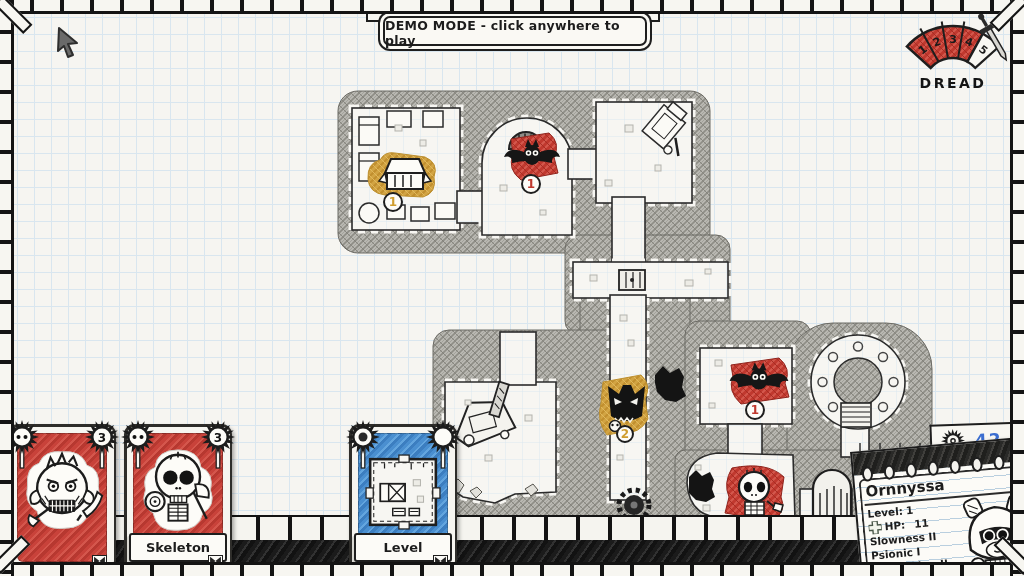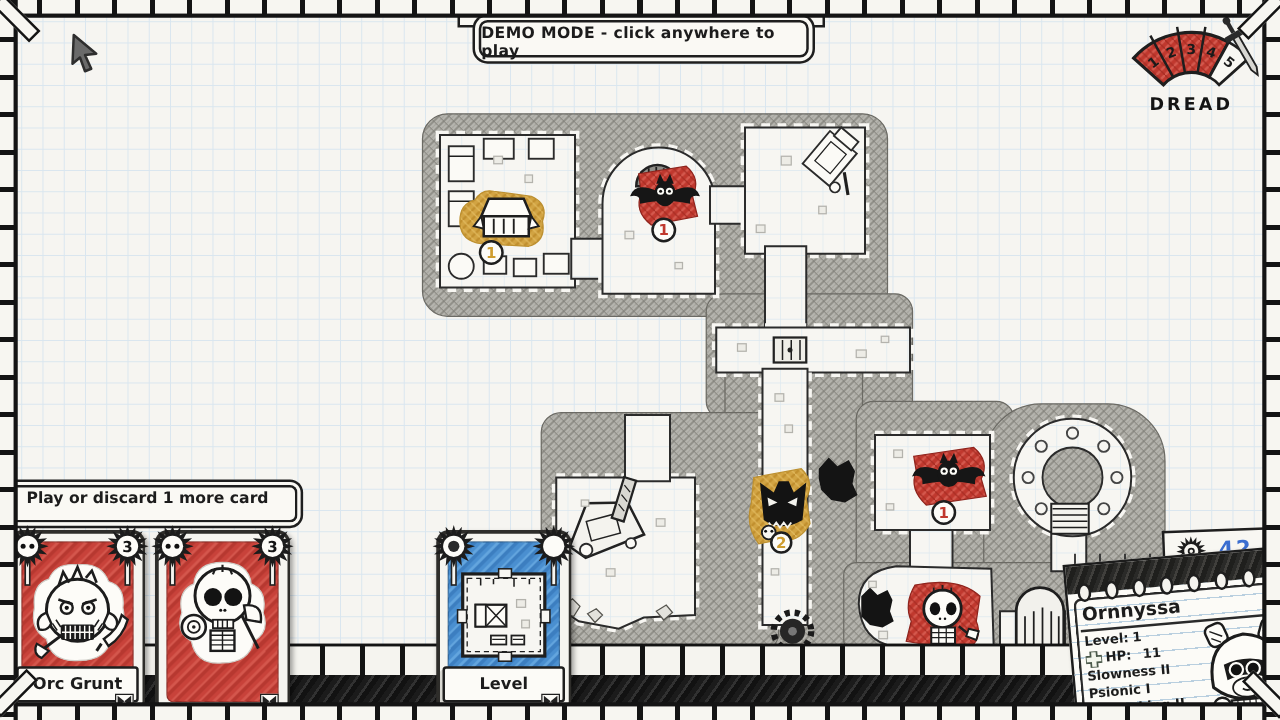--- a/index.html
+++ b/index.html
@@ -332,23 +332,20 @@
     <text class="tick" x="93.4" y="49.6" transform="rotate(38 93.4 45.6)">5</text>
     <g transform="translate(96,26) rotate(-30)">
       <path d="M0,0 L5,0 L5,30 L2.5,36 L0,30 Z" fill="#d8d7d2" stroke="#222" stroke-width="1.5"></path>
       <rect x="-6" y="-3" width="17" height="5" rx="1" fill="#2a2a2a"></rect>
       <rect x="0.8" y="-13" width="3.4" height="10" fill="#2a2a2a"></rect>
       <circle cx="2.5" cy="-14" r="3" fill="#2a2a2a"></circle>
     </g>
     <text class="lbl" x="63" y="84">DREAD</text>
   </svg>
 
-  <div class="banner prompt">
-    <span>Play or discard 1 more card</span>
-  </div>
 
   <div class="card" style="left:8px">
     <div class="card-inner">
         <div class="card-fill red-fill"></div>
       </div>
     <svg class="burst b-tl" viewBox="0 0 34 52">
       <rect x="15.2" y="28" width="3.6" height="20" fill="#f6f5f0" stroke="#222" stroke-width="1.3"></rect>
       <polygon points="34,17 27.3,19 32.7,23.5 25.7,22.8 29,29 22.8,25.7 23.5,32.7 19,27.3 17,34 15,27.3 10.5,32.7 11.2,25.7 5,29 8.3,22.8 1.3,23.5 6.7,19 0,17 6.7,14.9 1.3,10.5 8.3,11.2 5,5 11.2,8.3 10.5,1.3 15,6.7 17,0 19,6.7 23.5,1.3 22.8,8.3 29,5 25.7,11.2 32.7,10.5 27.3,14.9" fill="#1c1c1c"></polygon>
       <circle cx="17" cy="17" r="8.5" fill="#fdfcf8"></circle>
       <circle cx="13.5" cy="17" r="2" fill="#111"></circle>
@@ -371,23 +368,20 @@
         <circle cx="51" cy="40" r="1.8" fill="#111"></circle>
       <path d="M26,33 L38,37 M58,33 L46,37" stroke="#1c1c1c" stroke-width="2.2"></path>
       <path d="M24,50 l4,6 M21,53 l4,6 M60,50 l-4,6 M63,53 l-4,6" stroke="#1c1c1c" stroke-width="1.3"></path>
       <rect x="28" y="54" width="28" height="13" rx="2" fill="#1a1a1a"></rect>
       <path d="M32,55 V66 M36,55 V66 M40,55 V66 M44,55 V66 M48,55 V66 M52,55 V66 M29,60.5 H55" stroke="#fdfcf8" stroke-width="1.2"></path>
       <path d="M64,66 Q76,58 79,46 L84,50 Q80,64 68,72 Z" fill="#fdfcf8" stroke="#1c1c1c" stroke-width="2"></path>
       <path d="M62,70 l-4,6" stroke="#1c1c1c" stroke-width="2.5"></path>
       <path d="M14,74 L30,62" stroke="#1c1c1c" stroke-width="2.5"></path>
       <path d="M8,70 Q4,78 12,82 L18,76 Z" fill="#fdfcf8" stroke="#1c1c1c" stroke-width="1.8"></path>
     </svg>
-    <div class="scroll">
-      <span>Orc Grunt</span>
-    </div>
     <svg class="xicon" viewBox="0 0 12 8">
       <path d="M1,0 L6,4 L1,8 Z M11,0 L6,4 L11,8 Z" fill="#222"></path>
     </svg>
   </div>
 
   <div class="card" style="left:124px">
     <div class="card-inner">
         <div class="card-fill red-fill"></div>
       </div>
     <svg class="burst b-tl" viewBox="0 0 34 52">
@@ -414,20 +408,23 @@
       <rect x="34" y="50" width="17" height="7" fill="#fdfcf8" stroke="#1c1c1c" stroke-width="1.5"></rect>
       <path d="M38,50 v7 M42,50 v7 M46,50 v7" stroke="#1c1c1c" stroke-width="1.2"></path>
       <rect x="32" y="59" width="20" height="17" fill="#fdfcf8" stroke="#1c1c1c" stroke-width="2"></rect>
       <path d="M32,63 h20 M32,67 h20 M32,71 h20 M42,59 v17" stroke="#1c1c1c" stroke-width="1.2"></path>
       <circle cx="18" cy="56" r="10" fill="#fdfcf8" stroke="#1c1c1c" stroke-width="2.2"></circle>
       <circle cx="18" cy="56" r="5" fill="none" stroke="#1c1c1c" stroke-width="1.5"></circle>
         <circle cx="18" cy="56" r="1.5" fill="#1c1c1c"></circle>
       <path d="M58,46 L72,74" stroke="#1c1c1c" stroke-width="2.5"></path>
       <path d="M60,38 Q76,36 74,52 L62,50 Z" fill="#fdfcf8" stroke="#1c1c1c" stroke-width="2"></path>
     </svg>
+    <div class="scroll">
+      <span>Skeleton</span>
+    </div>
     <svg class="xicon" viewBox="0 0 12 8">
       <path d="M1,0 L6,4 L1,8 Z M11,0 L6,4 L11,8 Z" fill="#222"></path>
     </svg>
   </div>
 
   <div class="card" style="left:349px">
     <div class="card-inner">
         <div class="card-fill blue-fill"></div>
       </div>
     <svg class="burst b-tl" viewBox="0 0 34 52">

